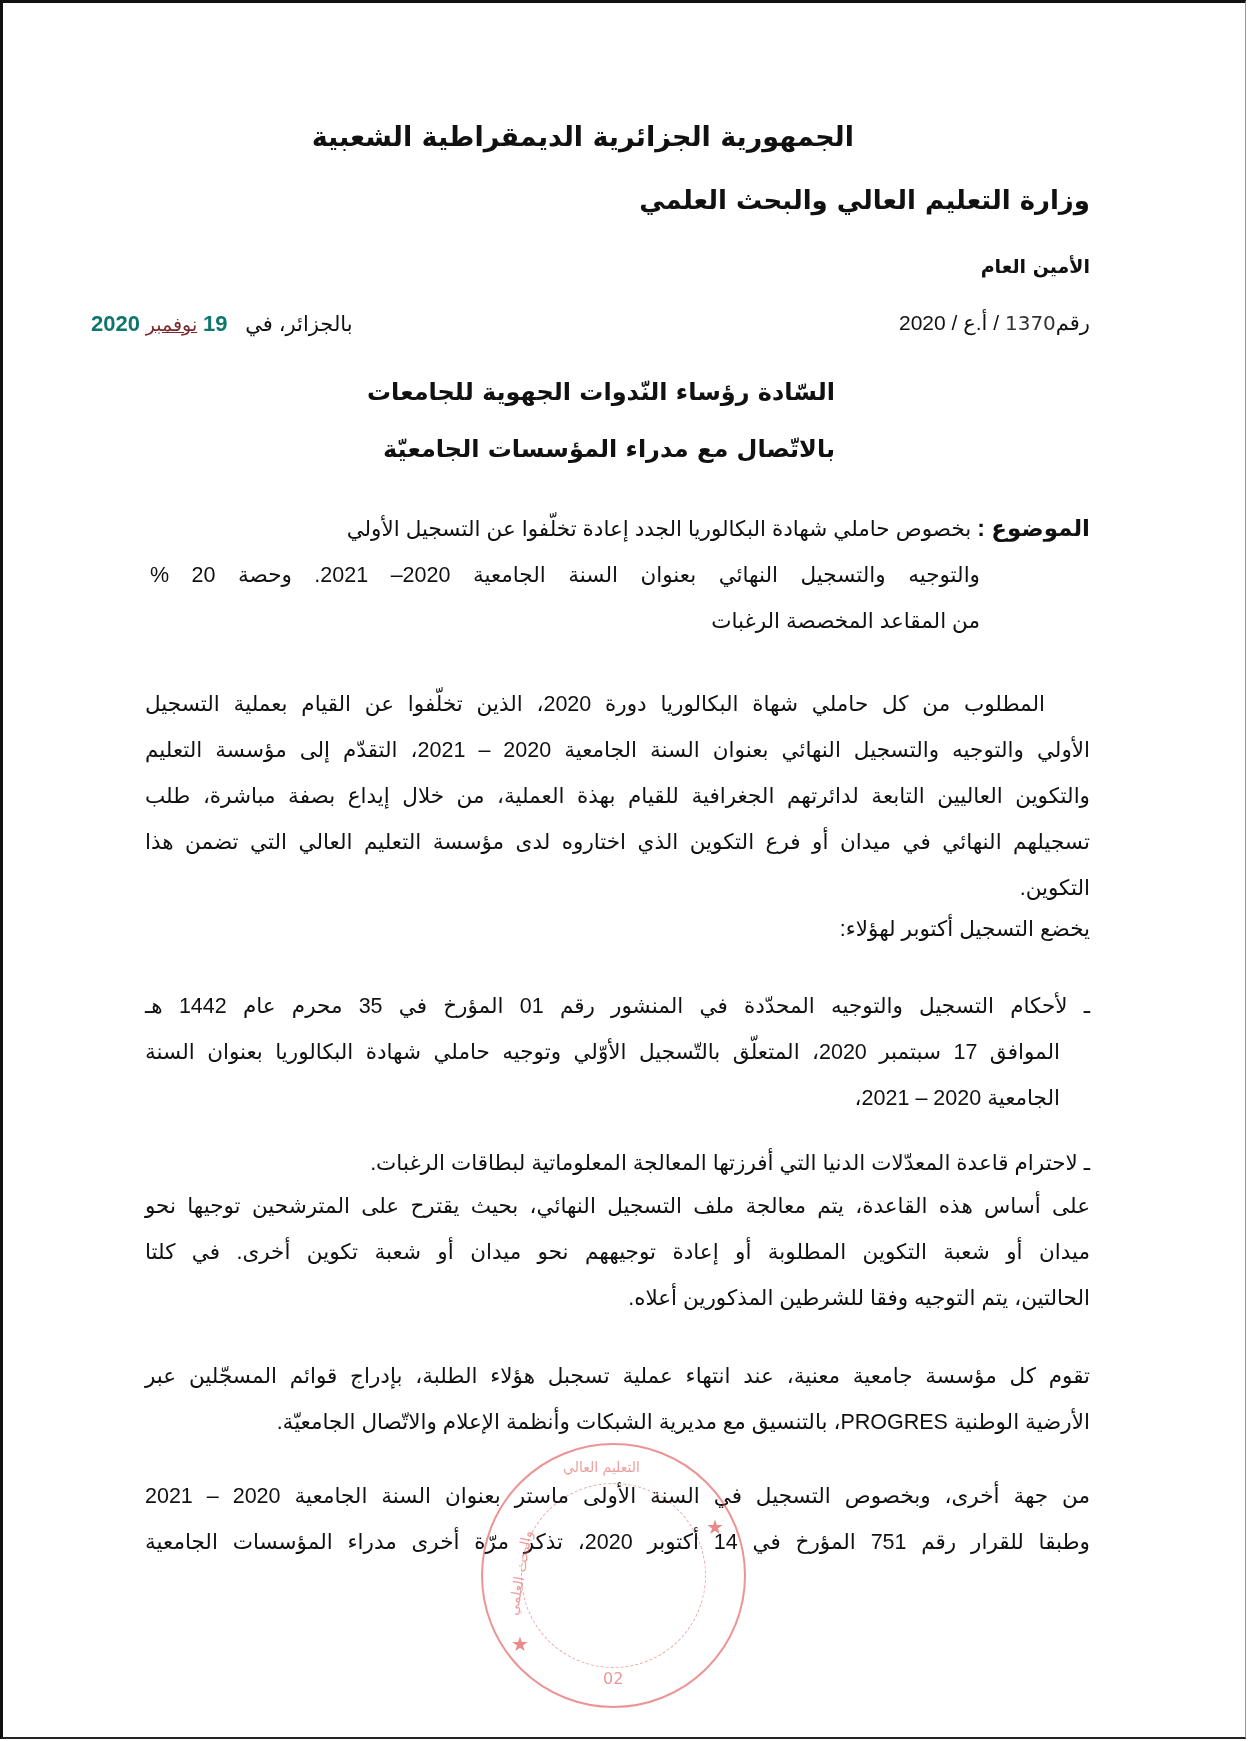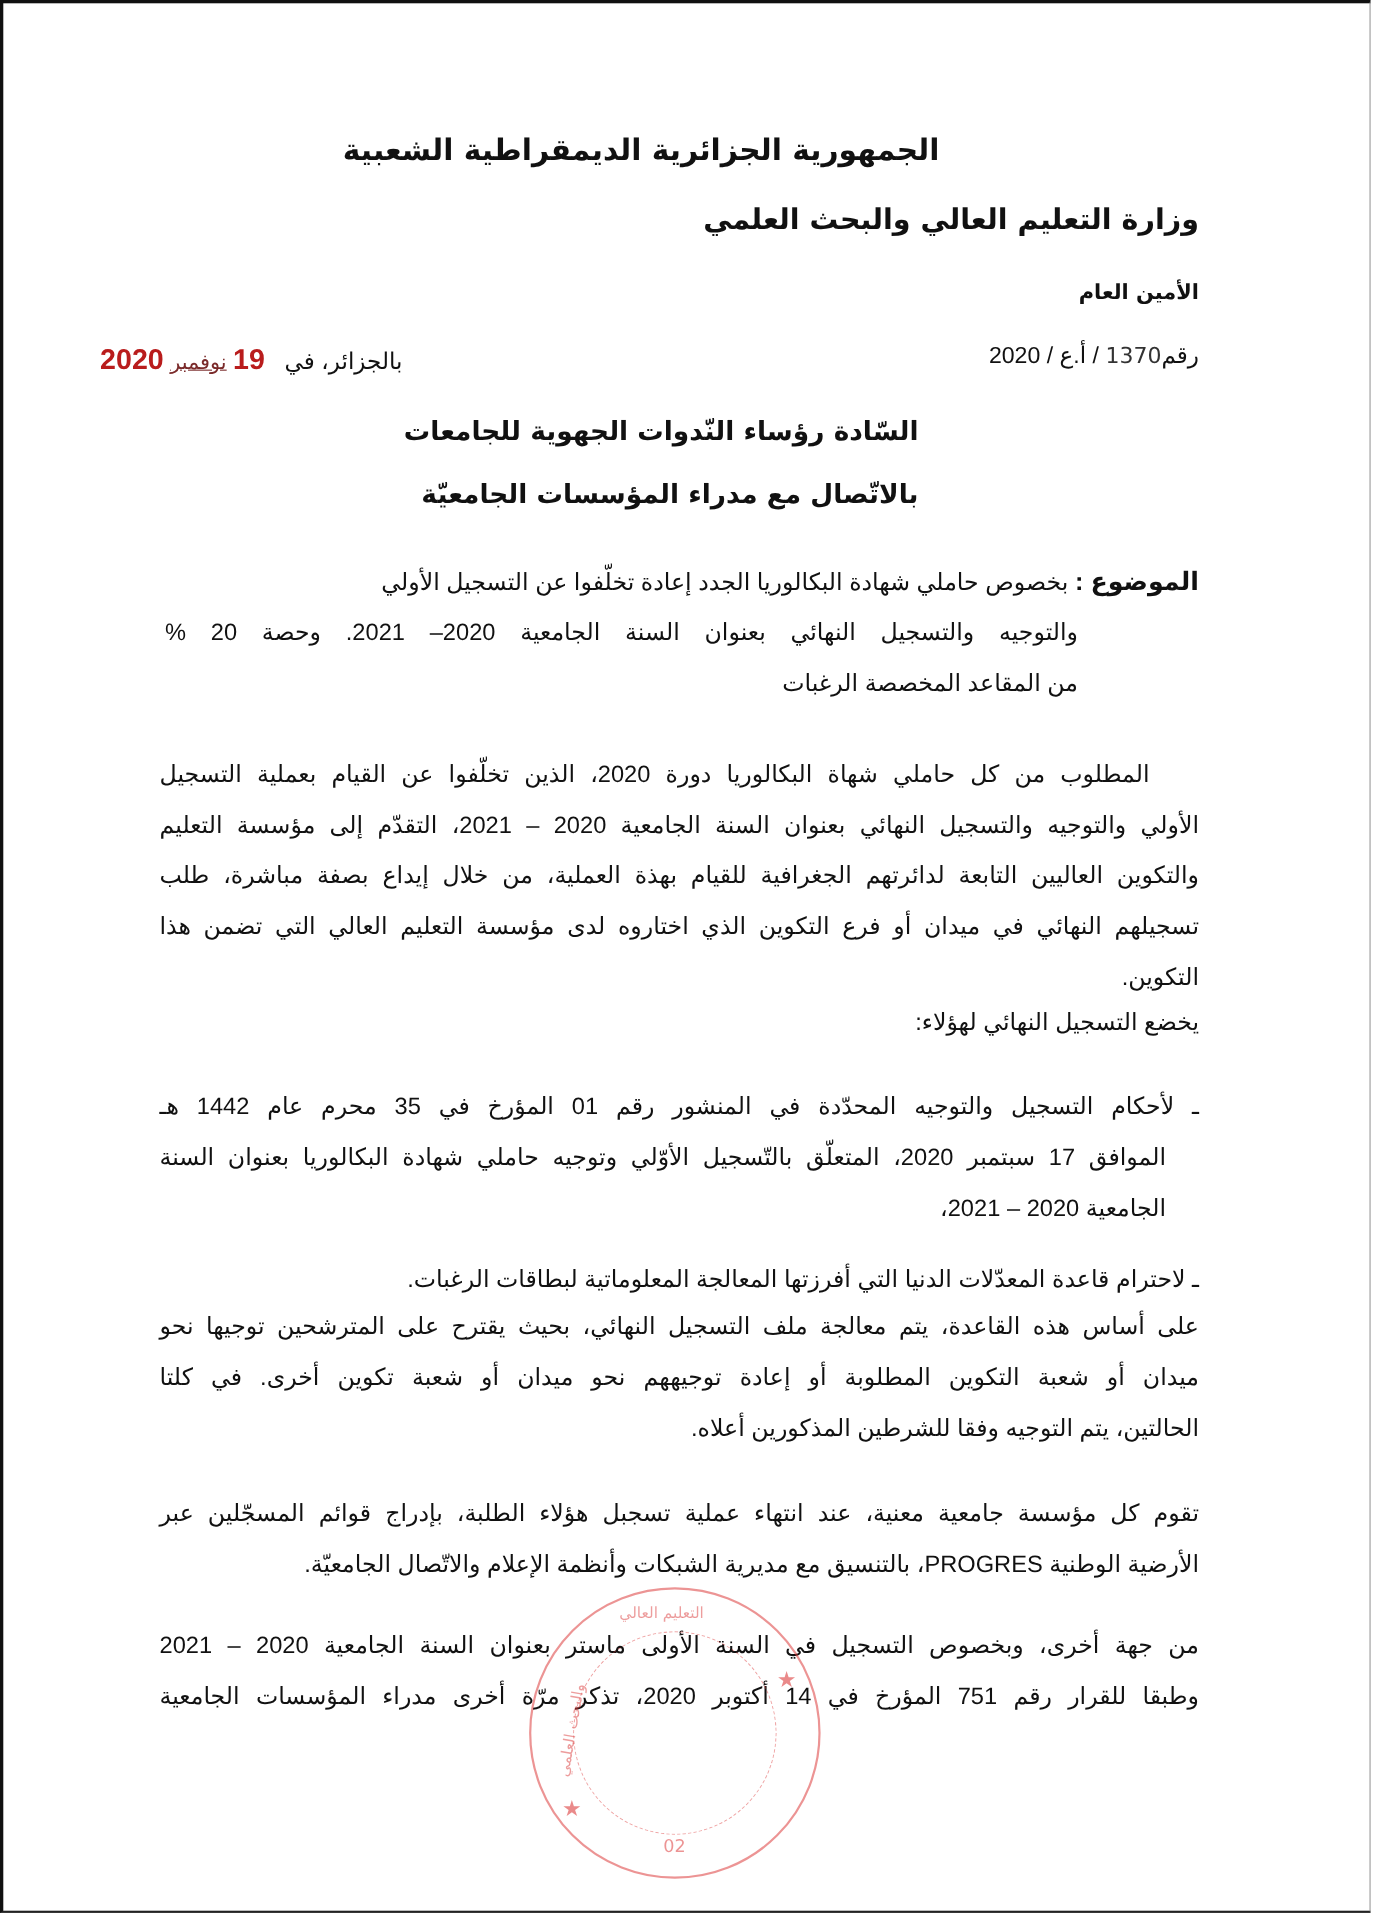--- a/index.html
+++ b/index.html
@@ -10,21 +10,21 @@
     border-bottom: 2px solid #222; box-sizing: border-box; background: #fff;
     direction: rtl; font-family: "DejaVu Sans", "Liberation Sans", sans-serif; color: #111;
   }
   .abs { position: absolute; white-space: nowrap; }
   .h1 { font-size: 27px; font-weight: bold; }
   .h2 { font-size: 26px; font-weight: bold; }
   .h3 { font-size: 19px; font-weight: bold; }
   .ref { font-size: 21px; font-family: "Liberation Sans", sans-serif; }
   .ref .hand { font-family: "DejaVu Sans", sans-serif; font-size: 20px; color: #333; }
   .dateline { font-size: 21px; font-family: "Liberation Sans", sans-serif; }
-  .dateline .d { color: #b91c1c; font-weight: bold; font-size: 26px; }
+  .dateline .d { color: #0f766e; font-weight: bold; font-size: 22px; }
   .dateline .m { color: #7a2a2a; font-size: 19px; text-decoration: underline; }
   .addr { font-size: 24px; font-weight: bold; text-align: center; }
   .body-text {
     font-family: "Liberation Sans", "DejaVu Sans", sans-serif; font-size: 21.5px;
     line-height: 46px; text-align: justify; text-align-last: right;
   }
   .line { display: block; white-space: nowrap; text-align: justify; text-align-last: justify; }
   .line.last { text-align-last: right; }
   .subject-label { font-weight: bold; font-size: 23px; }
   .stamp {
@@ -69,21 +69,21 @@
     <span class="line" style="margin-right:110px;">والتوجيه والتسجيل النهائي بعنوان السنة الجامعية 2020– 2021. وحصة 20 %</span>
     <span class="line last" style="margin-right:110px;">من المقاعد المخصصة الرغبات</span>
   </div>
 
   <div class="abs body-text" style="right:155px; top:678px; width:945px;">
     <span class="line" style="padding-right:45px;">المطلوب من كل حاملي شهاة البكالوريا دورة 2020، الذين تخلّفوا عن القيام بعملية التسجيل</span>
     <span class="line">الأولي والتوجيه والتسجيل النهائي بعنوان السنة الجامعية 2020 – 2021، التقدّم إلى مؤسسة التعليم</span>
     <span class="line">والتكوين العاليين التابعة لدائرتهم الجغرافية للقيام بهذة العملية، من خلال إيداع بصفة مباشرة، طلب</span>
     <span class="line">تسجيلهم النهائي في ميدان أو فرع التكوين الذي اختاروه لدى مؤسسة التعليم العالي التي تضمن هذا</span>
     <span class="line last">التكوين.</span>
-    <span class="line last" style="line-height:36px;">يخضع التسجيل النهائي لهؤلاء:</span>
+    <span class="line last" style="line-height:36px;">يخضع التسجيل أكتوبر لهؤلاء:</span>
   </div>
 
   <div class="abs body-text" style="right:155px; top:980px; width:945px;">
     <span class="line">ـ لأحكام التسجيل والتوجيه المحدّدة في المنشور رقم 01 المؤرخ في 35 محرم عام 1442 هـ</span>
     <span class="line" style="margin-right:30px;">الموافق 17 سبتمبر 2020، المتعلّق بالتّسجيل الأوّلي وتوجيه حاملي شهادة البكالوريا بعنوان السنة</span>
     <span class="line last" style="margin-right:30px;">الجامعية 2020 – 2021،</span>
   </div>
 
   <div class="abs body-text" style="right:155px; top:1140px; width:945px;margin-left:11px;">
     <span class="line last" style="line-height:40px;">ـ لاحترام قاعدة المعدّلات الدنيا التي أفرزتها المعالجة المعلوماتية لبطاقات الرغبات.</span>

